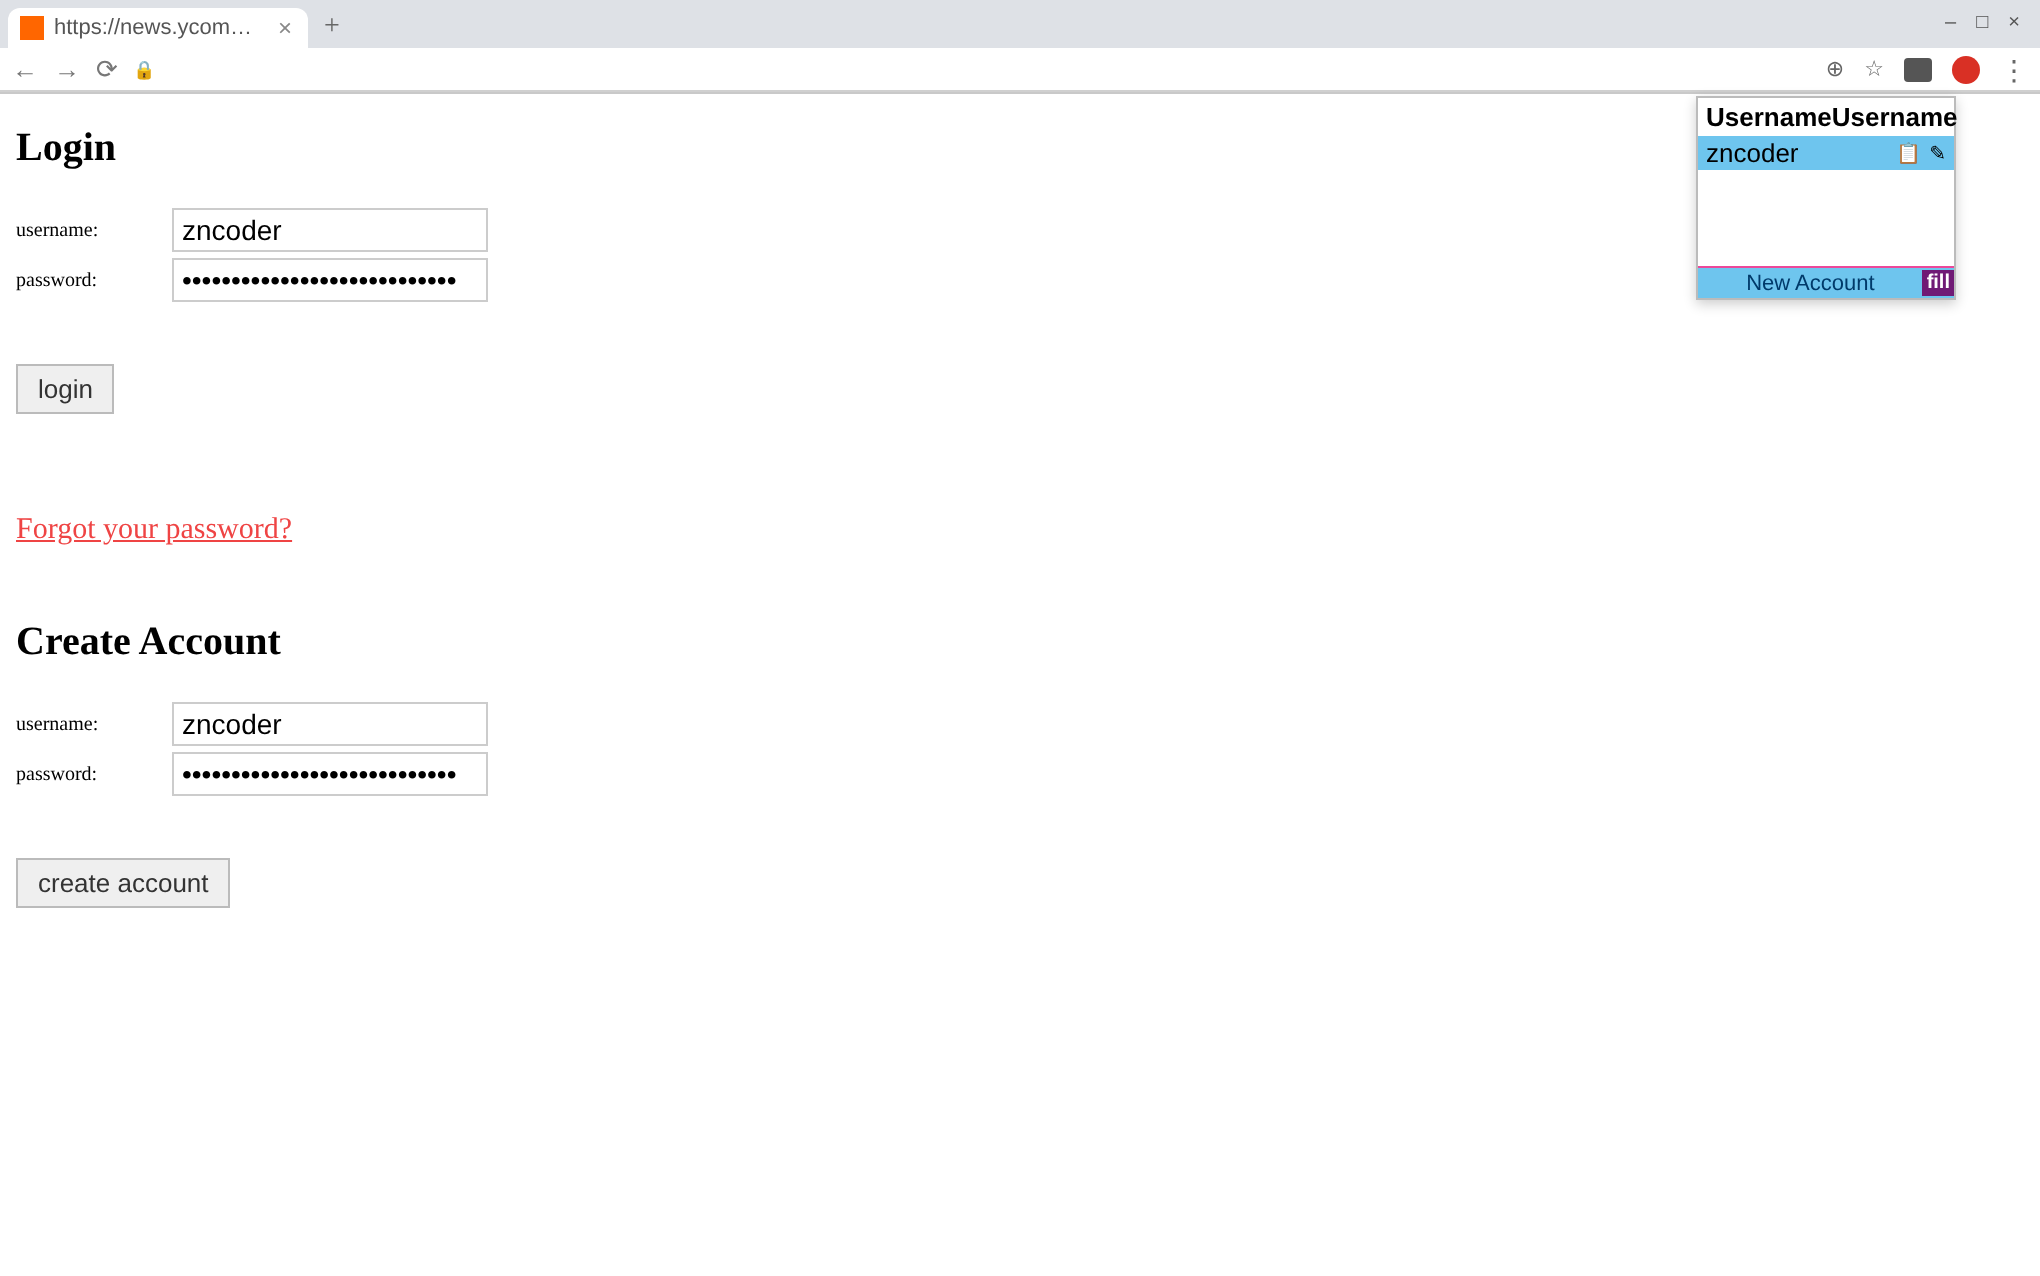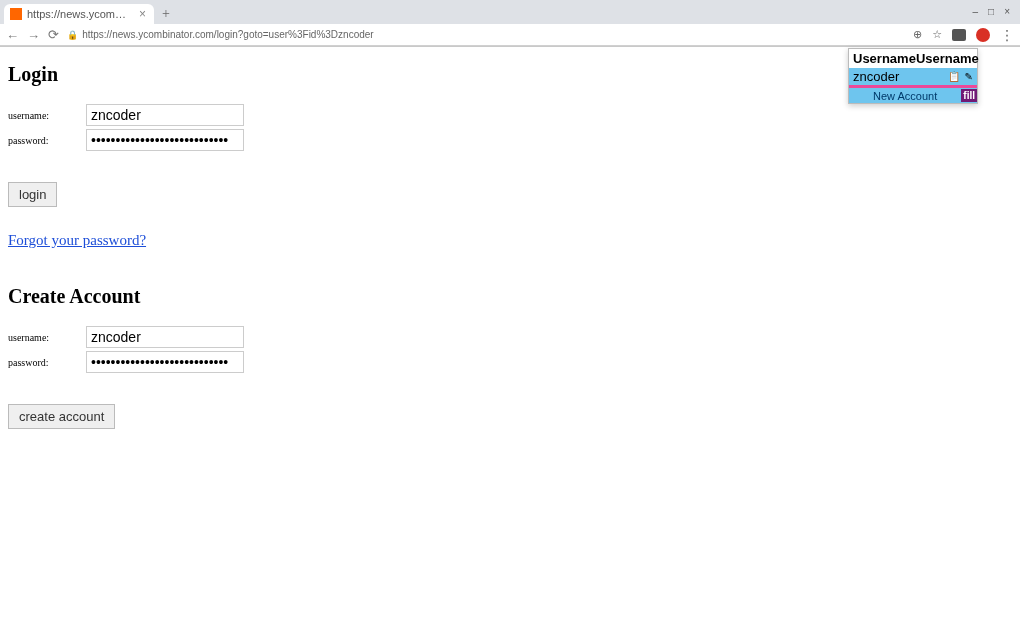--- a/index.html
+++ b/index.html
@@ -148,23 +148,23 @@
       padding: 4px 10px;
       font-size: 13px;
       background: #efefef;
       border: 1px solid #bbb;
       cursor: pointer;
       font-family: Arial, sans-serif;
       color: #333;
     }
     .forgot-link {
       display: inline-block;
-      margin-top: 21px;
+      margin-top: 46px;
       margin-bottom: 28px;
-      color: #1d4ed8;
+      color: #ef4444;
       text-decoration: underline;
       font-size: 15px;
       cursor: pointer;
     }
     
     .pw-popup {
       position: absolute;
       top: 48px;
       right: 42px;
       width: 130px;
@@ -189,22 +189,23 @@
       background: #6ec5ee;
       padding: 1px 4px;
       gap: 4px;
     }
     .pw-row .pw-user { flex: 1; color: #000; font-size: 13px; }
     .pw-row .pw-icon { font-size: 10px; color: #000; }
     .pw-footer {
       display: flex;
       align-items: center;
       background: #6ec5ee;
-      border-top: 3px solid #ec4899;
+      border-top: 1px solid #ec4899;
       padding: 1px 0;
+      margin-top: 48px;
     }
     .pw-footer .new-acct {
       flex: 1;
       text-align: center;
       color: #003a6a;
       font-size: 11px;
     }
     .fill-btn {
       background: #701a75;
       color: #fff;
@@ -229,21 +230,20 @@
       <span>□</span>
       <span>×</span>
     </div>
   </div>
   <div class="addr-bar">
     <span class="nav-arrow">←</span>
     <span class="nav-arrow">→</span>
     <span class="nav-arrow">⟳</span>
     <div class="url-field">
       <span class="lock-icon">🔒</span>
-      <span>https://news.ycombinator.com/login?goto=user%3Fid%3Dzncoder</span>
     </div>
     <div class="right-icons">
       <span>⊕</span>
       <span>☆</span>
       <span class="ext-key"></span>
       <span class="profile-dot"></span>
       <span class="menu-dots">⋮</span>
     </div>
   </div>
 </div>

